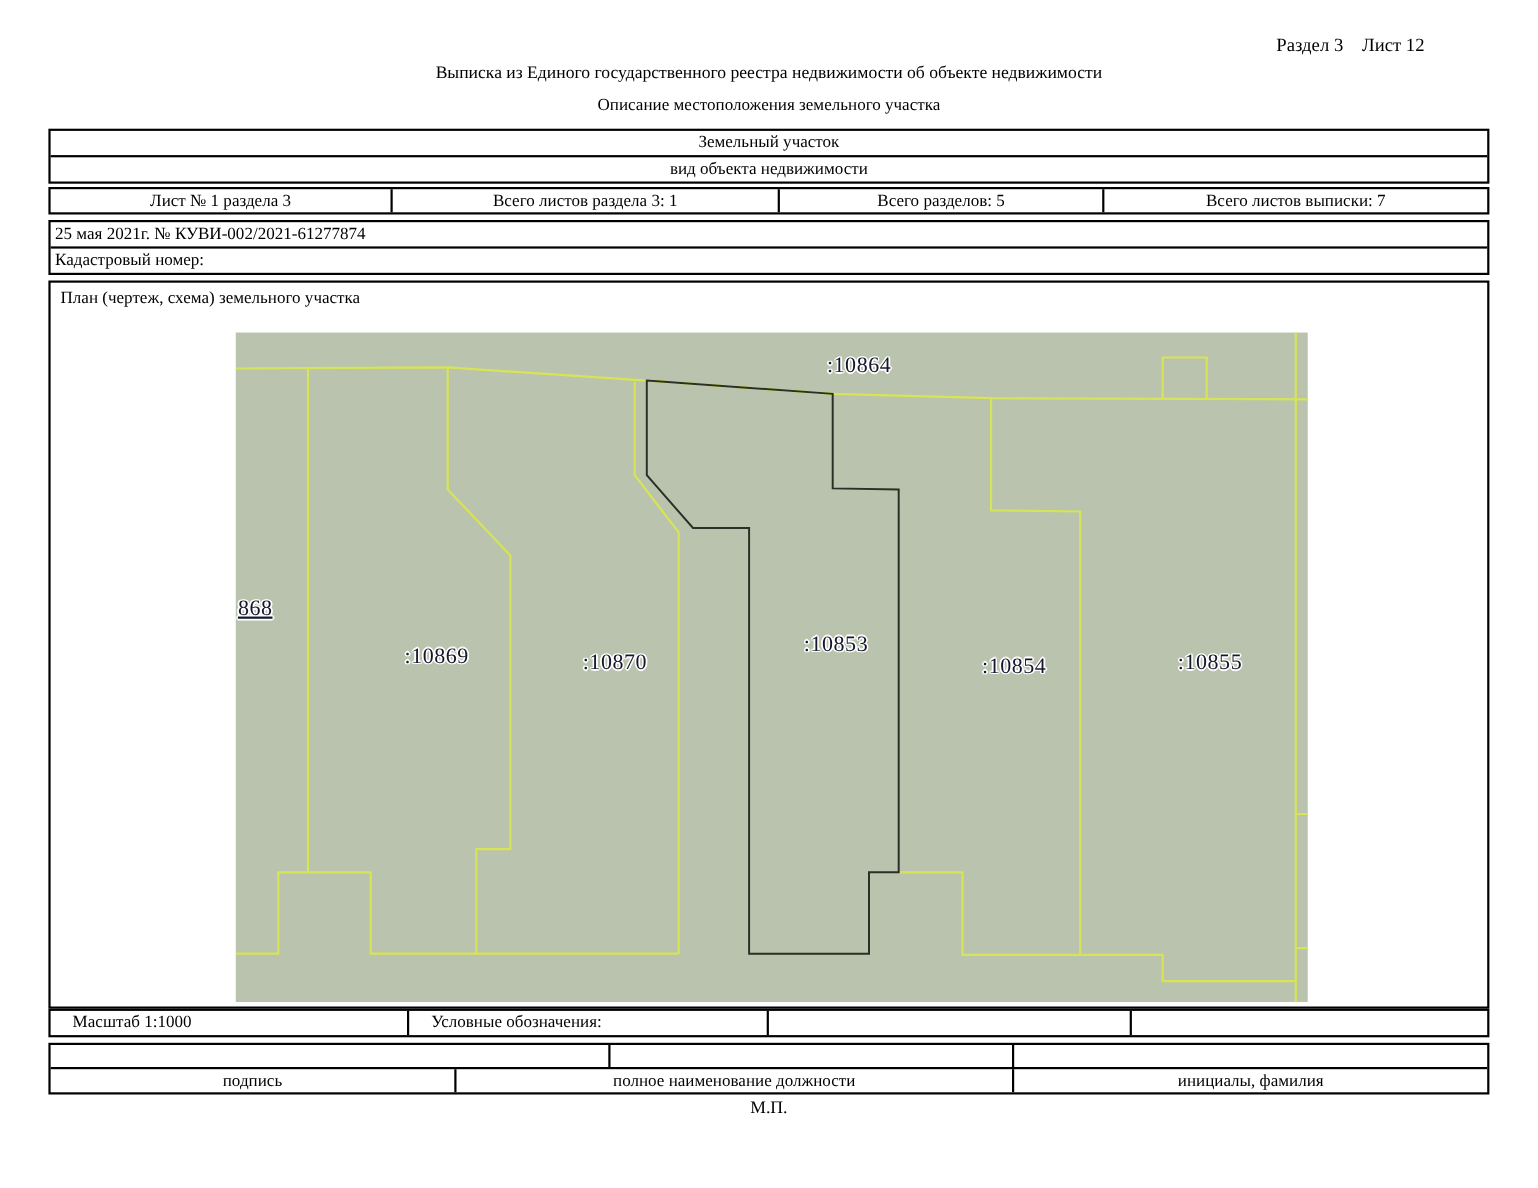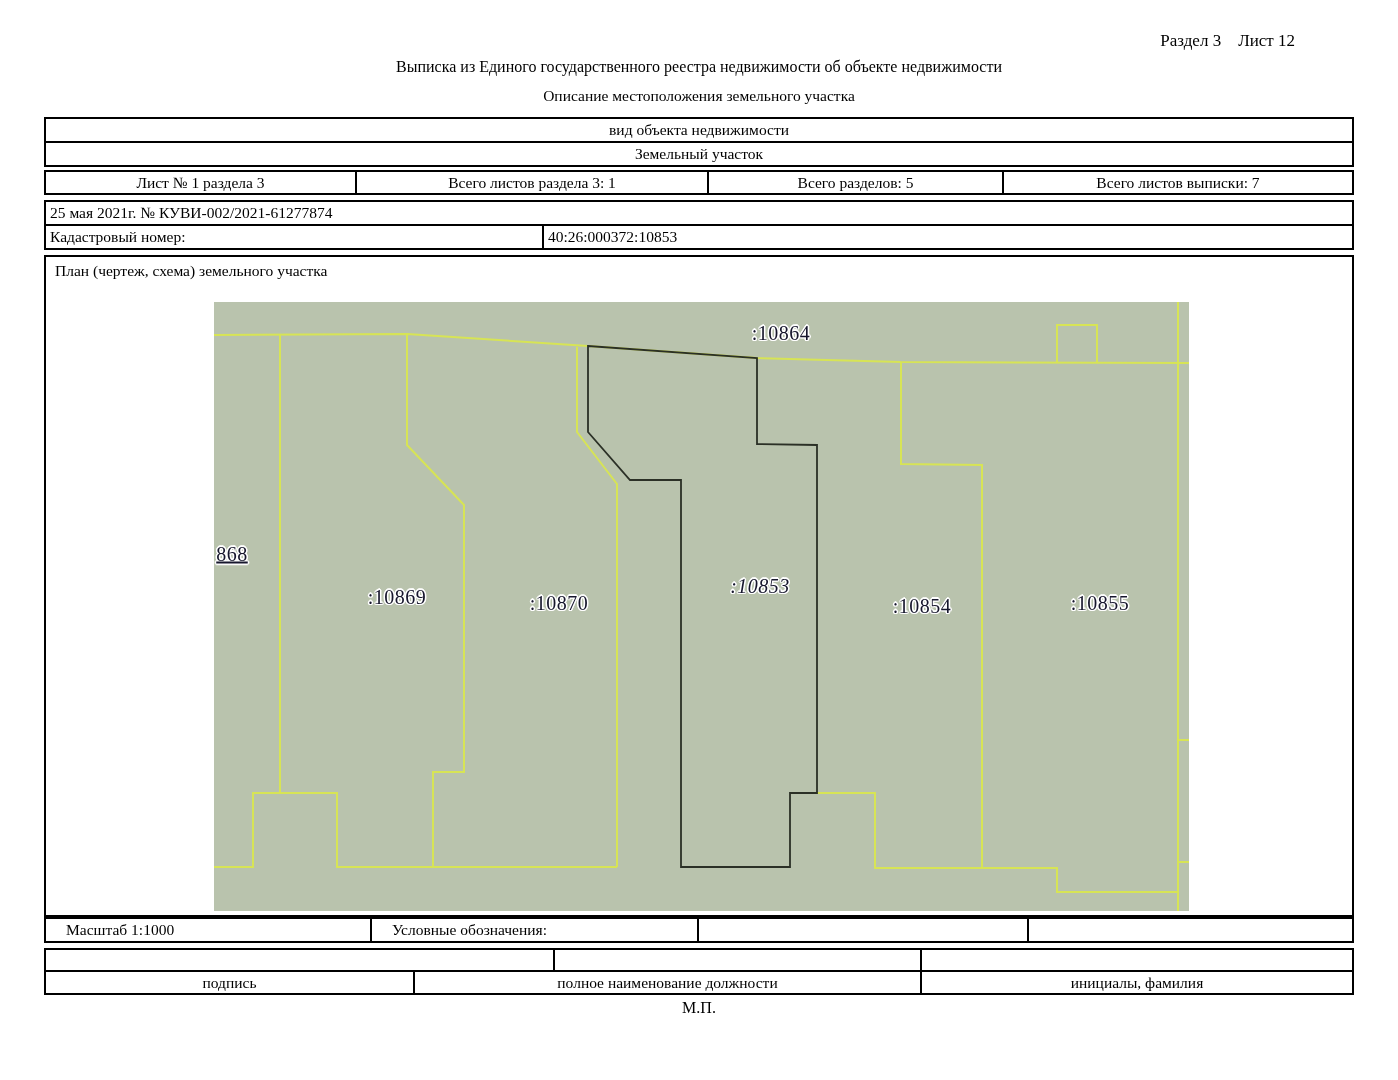--- a/index.html
+++ b/index.html
@@ -67,36 +67,35 @@
   }
 </style>
 </head>
 <body>
 
 <div class="corner">Раздел 3    Лист 12</div>
 <div class="title">Выписка из Единого государственного реестра недвижимости об объекте недвижимости</div>
 <div class="subtitle">Описание местоположения земельного участка</div>
 
 <div class="col box" id="object-box">
+  <div class="r">Земельный участок</div>
   <div class="r">вид объекта недвижимости</div>
-  <div class="r">Земельный участок</div>
 </div>
 
 <div class="col box crow" id="sheets-box">
   <div class="cell" style="width:309px">Лист № 1 раздела 3</div>
   <div class="cell" style="width:352px">Всего листов раздела 3: 1</div>
   <div class="cell" style="width:295px">Всего разделов: 5</div>
   <div class="cell" style="flex:1">Всего листов выписки: 7</div>
 </div>
 
 <div class="col box" id="cad-box">
   <div class="r1">25 мая 2021г. № КУВИ-002/2021-61277874</div>
   <div class="r2 crow">
     <div class="cell" style="width:496px">Кадастровый номер:</div>
-    <div class="cell" style="flex:1">40:26:000372:10853</div>
   </div>
 </div>
 
 <div class="col box" id="plan-box">
   <div id="plan-title">План (чертеж, схема) земельного участка</div>
   <div id="map">
     <svg width="975" height="609" viewBox="0 0 975 609">
       <rect x="0" y="0" width="975" height="609" fill="#b9c3ad"></rect>
       <g fill="none" stroke="#d7e455" stroke-width="2">
         <polyline points="0,33 193,32 374,44 543,56 687,60 975,61"></polyline>
@@ -111,21 +110,21 @@
         <polyline points="964,560 975,560"></polyline>
         <polyline points="843,60 843,23 883,23 883,60"></polyline>
       </g>
       <polygon points="374,44 543,56 543,142 603,143 603,491 576,491 576,565 467,565 467,178 416,178 374,130" fill="none" stroke="#2b3026" stroke-width="1.8"></polygon>
     </svg>
     <div id="map-labels">
         <span class="parcel-label" style="left: 567px; top: 31px;">:10864</span>
         <span class="parcel-label" style="left: 18px; top: 252px; text-decoration: underline;">868</span>
         <span class="parcel-label" style="left: 183px; top: 295px;">:10869</span>
         <span class="parcel-label" style="left: 345px; top: 301px;">:10870</span>
-        <span class="parcel-label" style="left: 546px; top: 284px; font-style: italic;">:10853</span>
+        <span class="parcel-label" style="left: 546px; top: 284px;">:10853</span>
         <span class="parcel-label" style="left: 708px; top: 304px;">:10854</span>
         <span class="parcel-label" style="left: 886px; top: 301px;">:10855</span>
       </div>
   </div>
 </div>
 
 <div class="col crow" id="scale-row">
   <div class="cell" style="width:324px">Масштаб 1:1000</div>
   <div class="cell" style="width:327px">Условные обозначения:</div>
   <div class="cell" style="width:330px"></div>

